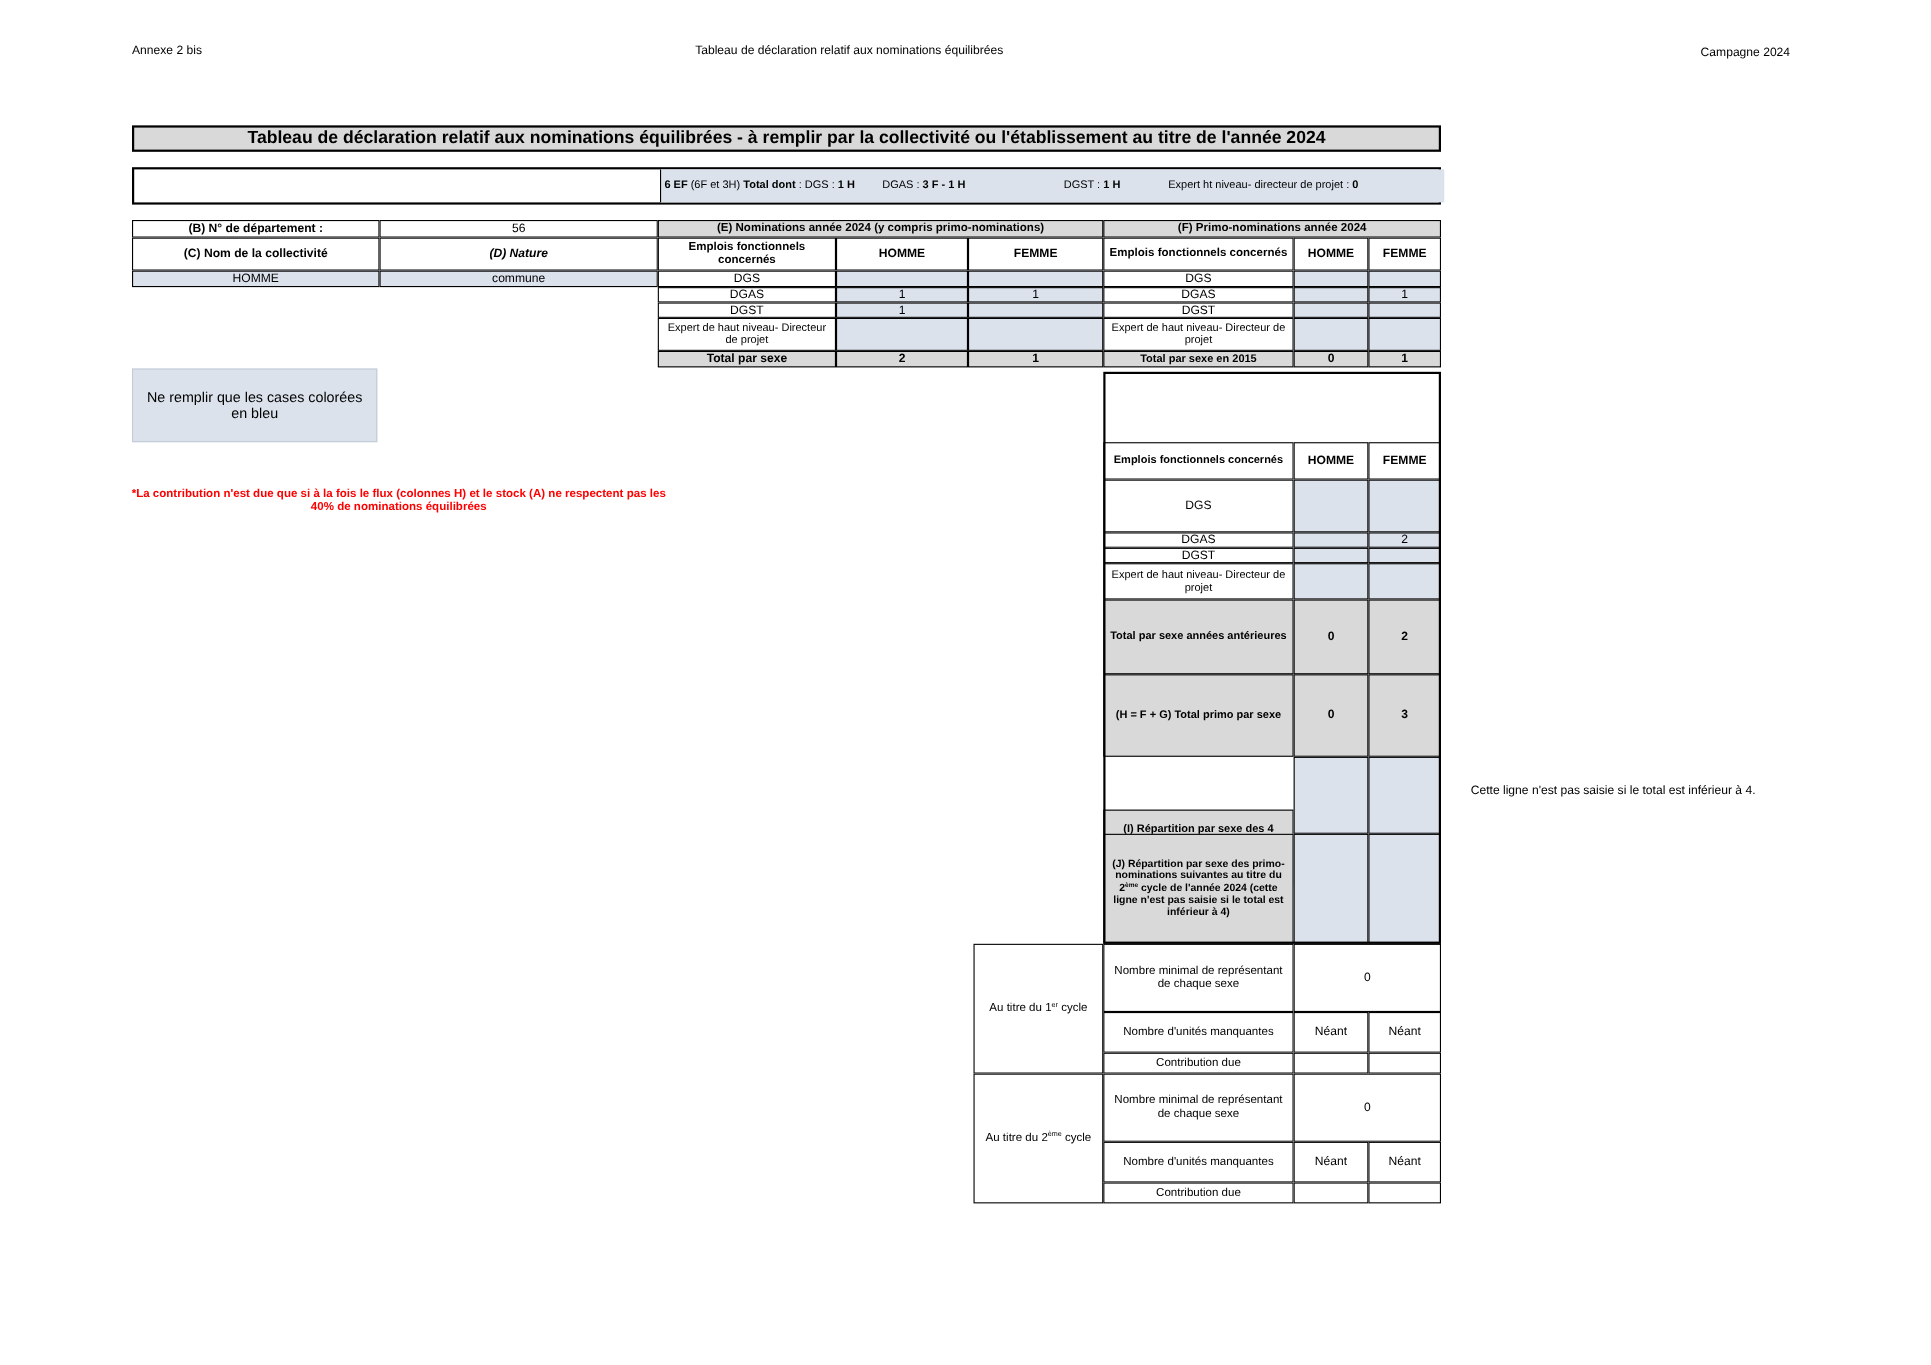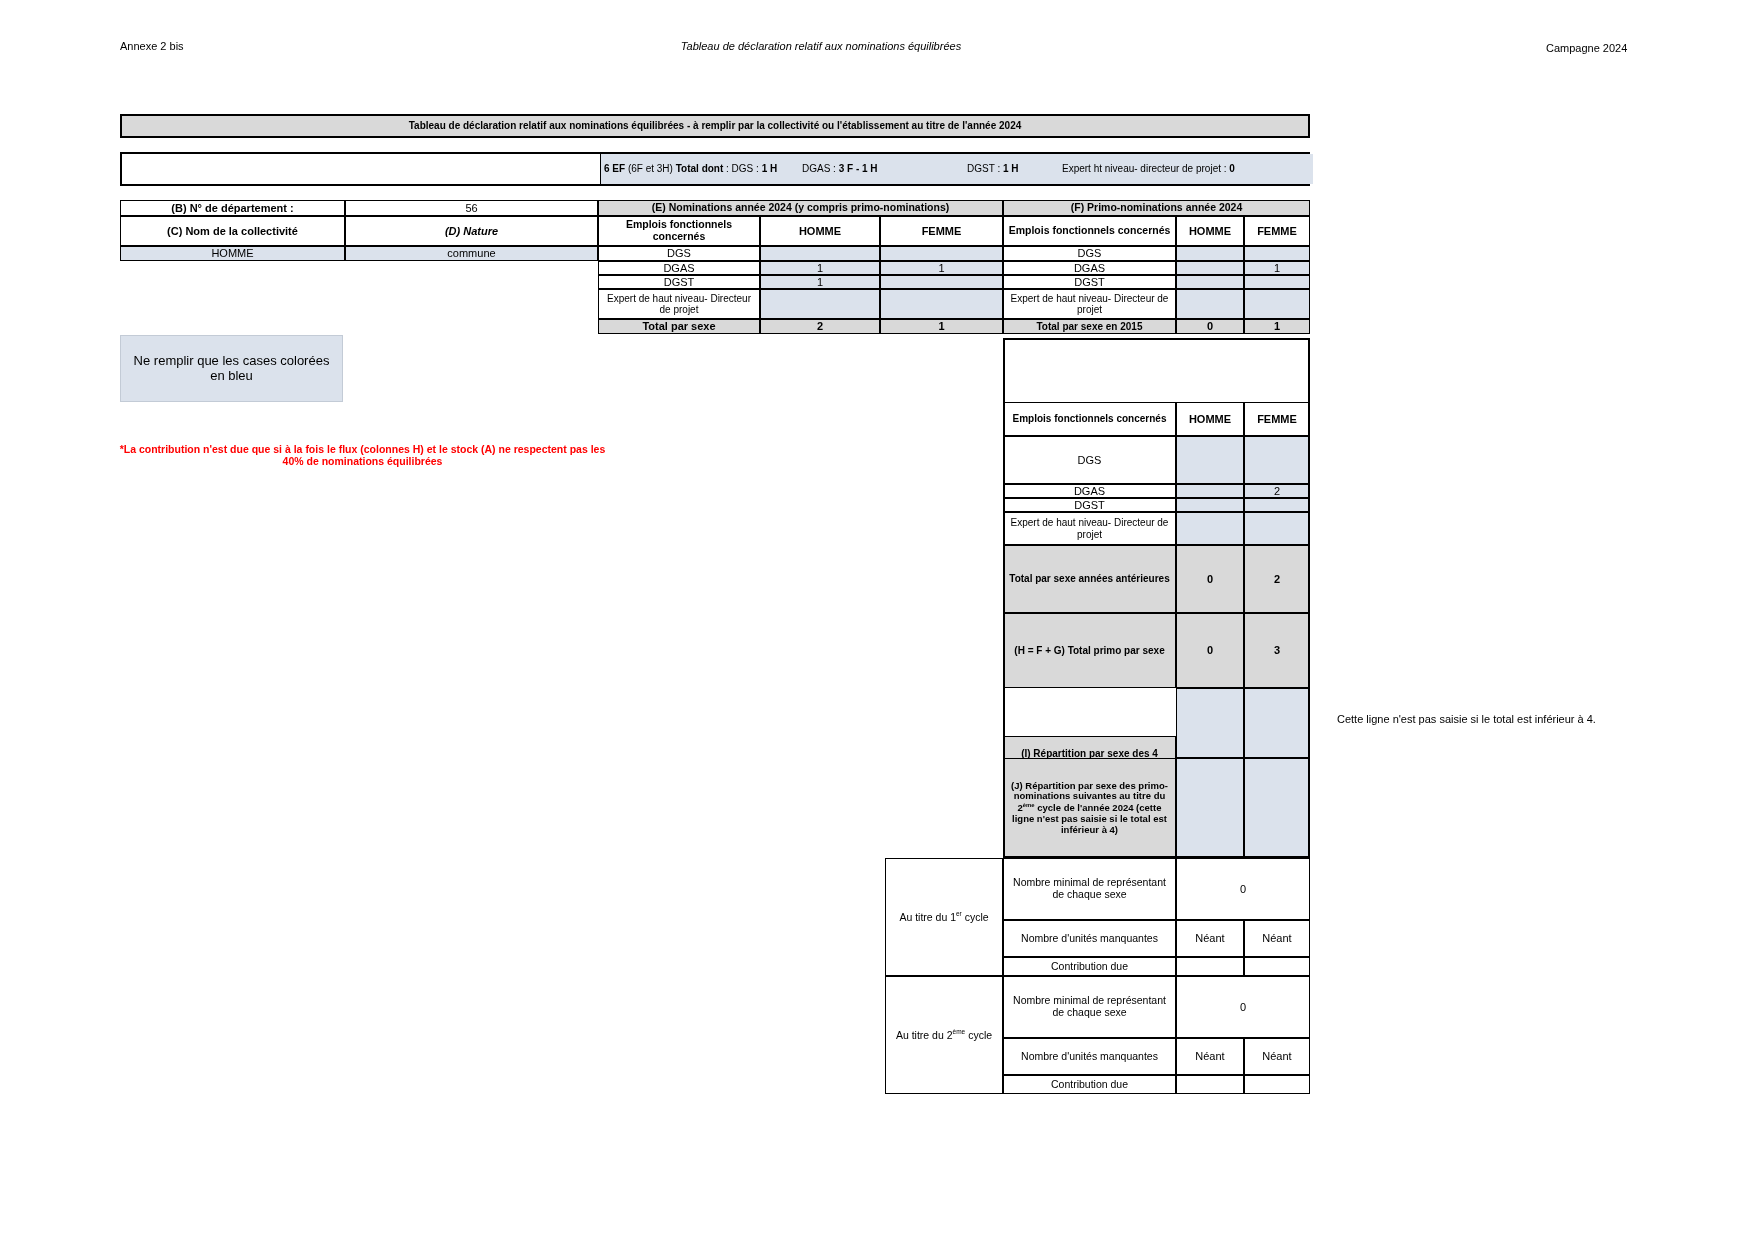--- a/index.html
+++ b/index.html
@@ -22,24 +22,24 @@
   .rowa-item{position:absolute;top:0;height:100%;display:flex;align-items:center;
              font-size:10px;white-space:nowrap;}
   .outline{position:absolute;box-sizing:border-box;border:2px solid #000;pointer-events:none;background:transparent;}
 </style>
 </head>
 <body>
 
 <div class="page">
 
   <div class="nb" style="left:120px;top:40px;">Annexe 2 bis</div>
-  <div class="nb center" style="left:621px;top:40px;width:400px;font-style:italic;">Tableau de déclaration relatif aux nominations équilibrées</div>
+  <div class="nb center" style="left:572px;top:40px;width:400px;">Tableau de déclaration relatif aux nominations équilibrées</div>
   <div class="nb" style="left:1546px;top:42px;">Campagne 2024</div>
 
-  <div class="cell gray bold thick" style="left:120px;top:114px;width:1190px;height:24px;font-size:10px;">Tableau de déclaration relatif aux nominations équilibrées - à remplir par la collectivité ou l'établissement au titre de l'année 2024</div>
+  <div class="cell gray bold thick" style="left:120px;top:114px;width:1190px;height:24px;font-size:16px;">Tableau de déclaration relatif aux nominations équilibrées - à remplir par la collectivité ou l'établissement au titre de l'année 2024</div>
 
   <div class="cell thick" style="left:120px;top:152px;width:1190px;height:34px;padding:0;">
     <div style="position:absolute;left:478px;top:0;width:712px;height:100%;background:#dbe2ec;border-left:1px solid #000;"></div>
     <div class="rowa-item" style="left:482px;">
         <span><b>6 EF</b><span> (6F et 3H) </span><b>Total dont</b><span> : DGS : </span><b>1 H</b></span>
       </div>
     <div class="rowa-item" style="left:680px;">
         <span><span>DGAS : </span><b>3 F - 1 H</b></span>
       </div>
     <div class="rowa-item" style="left:845px;">

